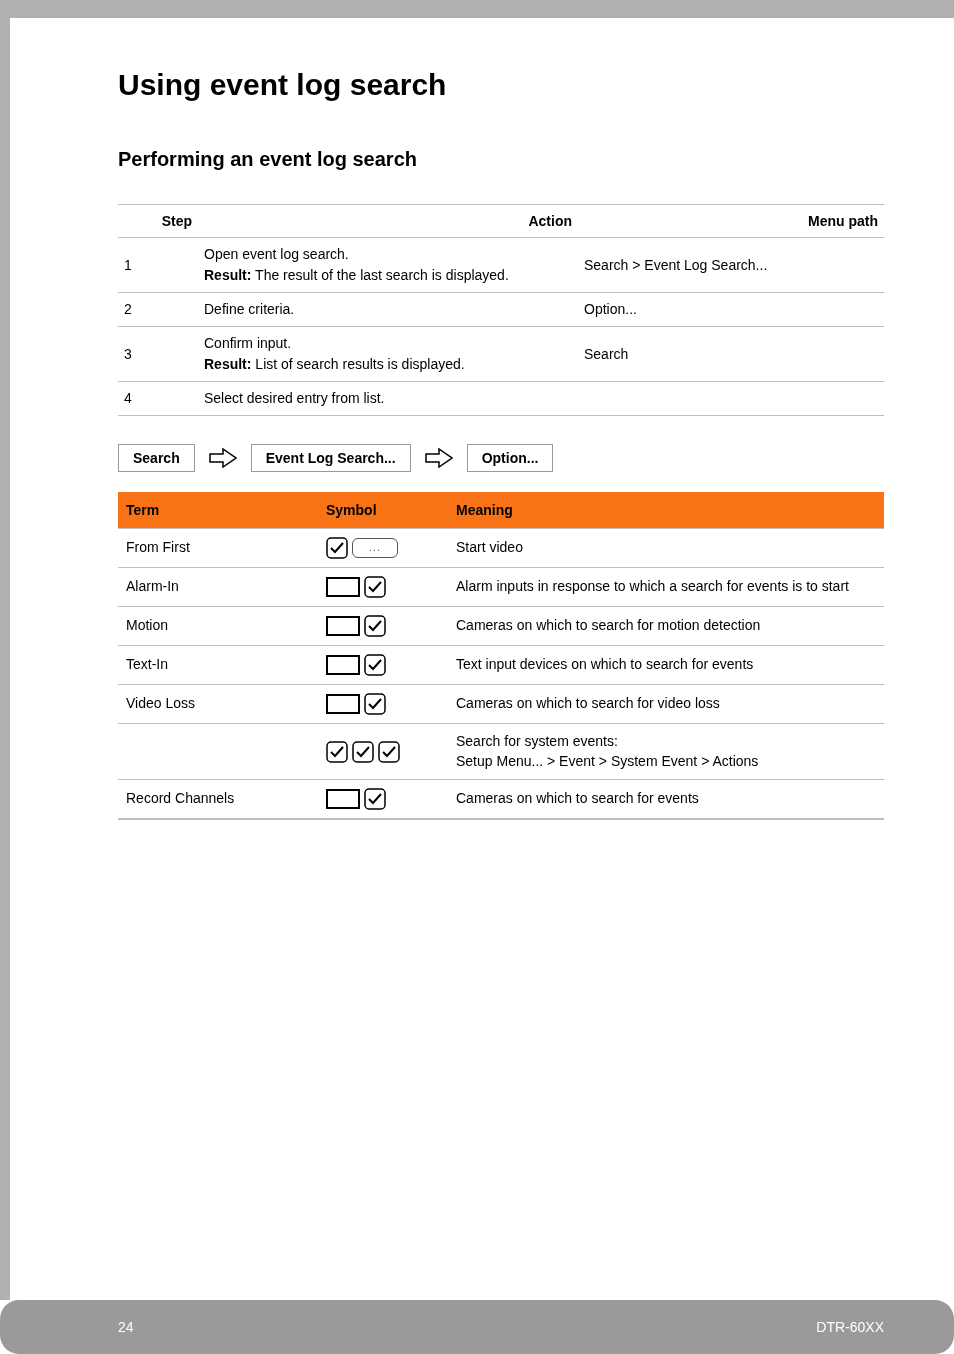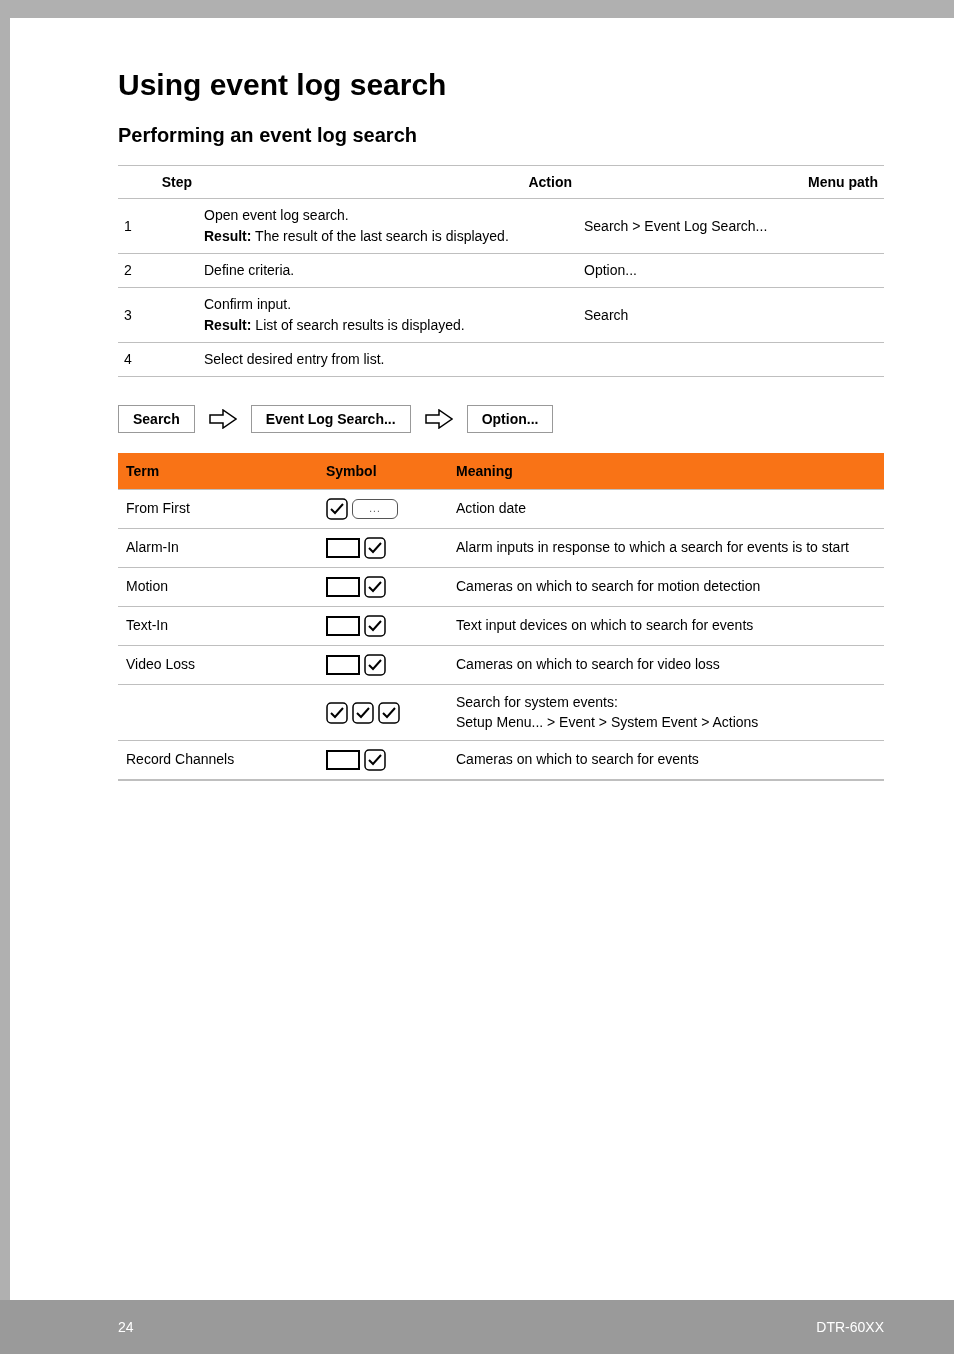--- a/index.html
+++ b/index.html
@@ -14,26 +14,26 @@
     .top-bar {
       height: 18px;
       background: #b0b0b0;
     }
     .content {
       padding: 50px 70px 0 118px;
     }
     h1 {
       font-size: 30px;
       font-weight: bold;
-      margin-bottom: 22px;
+      margin-bottom: 46px;
     }
     h2 {
       font-size: 20px;
       font-weight: bold;
-      margin-bottom: 18px;
+      margin-bottom: 33px;
     }
     table {
       width: 100%;
       border-collapse: collapse;
       font-size: 14px;
     }
     .steps-table th {
       text-align: right;
       font-weight: bold;
       padding: 8px 6px;
@@ -112,20 +112,21 @@
       left: 0;
       right: 0;
       height: 54px;
       background: #9a9a9a;
       display: flex;
       align-items: center;
       justify-content: space-between;
       padding: 0 70px 0 118px;
       color: #fff;
       font-size: 14px;
+      border-radius: 19px;
     }
     .sidebar {
       position: absolute;
       left: 0;
       top: 18px;
       bottom: 54px;
       width: 10px;
       background: #b0b0b0;
     }
     svg.check {
@@ -209,21 +210,21 @@
         <td>From First</td>
         <td>
           <span class="symbol-cell">
             <svg class="check" width="22" height="22" viewBox="0 0 22 22">
                 <rect x="1" y="1" width="20" height="20" rx="4" fill="none" stroke="#000" stroke-width="1.5"></rect>
                 <path d="M5 11 L9 15 L17 6" fill="none" stroke="#000" stroke-width="2"></path>
               </svg>
             <span class="sym-dots">...</span>
           </span>
         </td>
-        <td>Action date</td>
+        <td>Start video</td>
       </tr>
       <tr>
         <td>Alarm-In</td>
         <td>
           <span class="symbol-cell">
             <span class="sym-box"></span>
             <svg class="check" width="22" height="22" viewBox="0 0 22 22">
                 <rect x="1" y="1" width="20" height="20" rx="4" fill="none" stroke="#000" stroke-width="1.5"></rect>
                 <path d="M5 11 L9 15 L17 6" fill="none" stroke="#000" stroke-width="2"></path>
               </svg>

